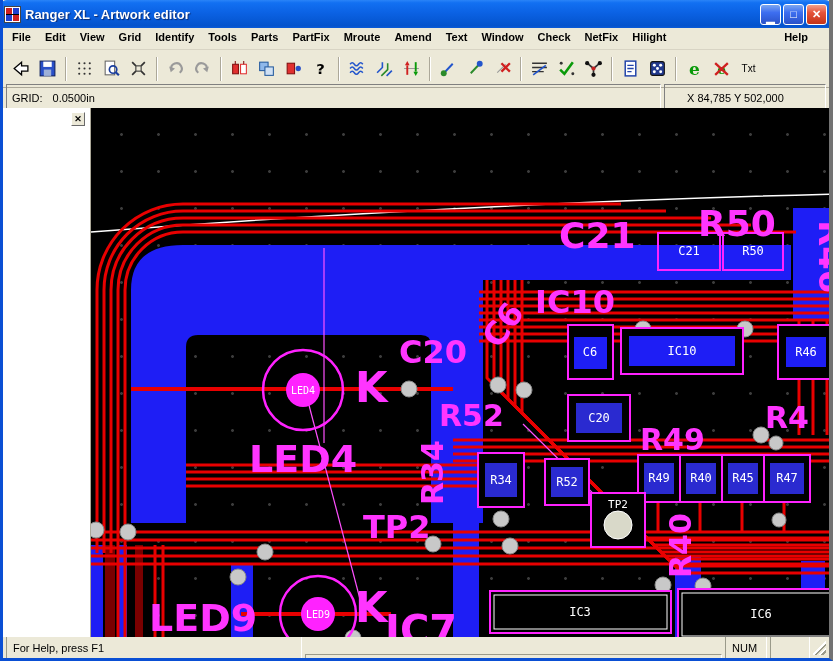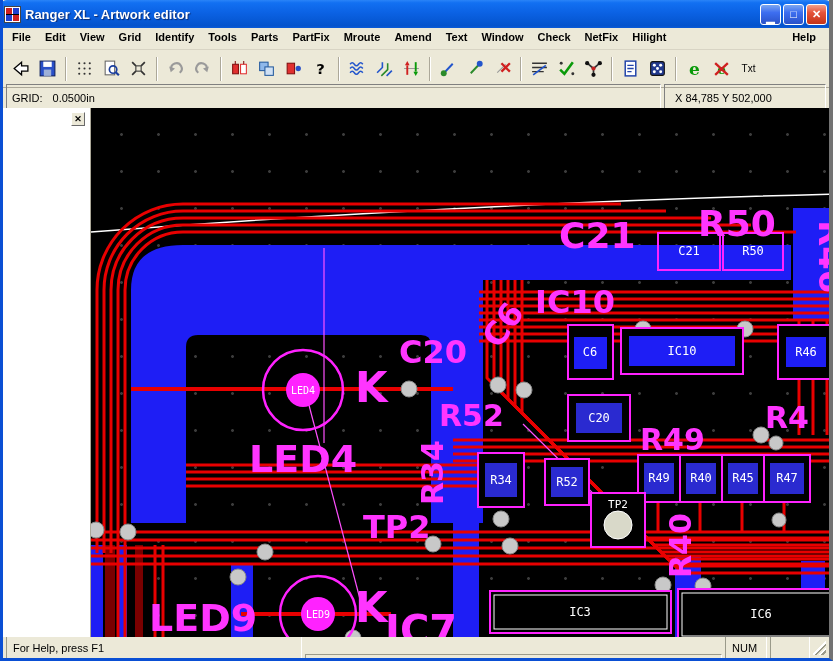--- a/index.html
+++ b/index.html
@@ -19,37 +19,37 @@
   .winbtn { width:21px; height:21px; border:1px solid #fff; border-radius:3px; color:#fff; font-size:11px;
             font-weight:bold; display:flex; align-items:center; justify-content:center; cursor:default;
             background:linear-gradient(180deg,#7ba6f0 0%,#3d6ef0 40%,#2a52c8 100%); }
   .winbtn.close { background:linear-gradient(180deg,#f3a08a 0%,#e5533a 40%,#c43318 100%); }
   .winbtn.min span { transform:translateY(3px); }
 
   
   .menubar { height:22px; flex:0 0 22px; display:flex; align-items:flex-start; background:#ECE9D8;
              font-size:11px; color:#000; padding:0 2px; border-bottom:1px solid #d8d4c4;font-weight:bold; }
   .menu-item { padding:3px 7px; cursor:default; }
-  .menu-item.help { margin-left:auto; margin-right:4px; }
+  .menu-item.help { margin-left:auto; margin-right:12px; }
 
   
   .toolbar { height:38px; flex:0 0 38px; display:flex; align-items:center; background:#ECE9D8;
              padding:0 4px; border-bottom:1px solid #aca899; }
   .tbtn { width:27px; height:27px; display:flex; align-items:center; justify-content:center;
           border:1px solid #ECE9D8; border-radius:2px; background:#ECE9D8; cursor:default; }
   .tsep { width:2px; height:24px; margin:0 4px; border-left:1px solid #aca899; border-right:1px solid #fff; }
   .glyph-e { color:#0a9a0a; font-weight:bold; font-size:17px; font-family:"DejaVu Serif", serif; }
   .glyph-txt { color:#000; font-weight:normal; font-size:10px; }
 
   
   .gridbar { height:20px; flex:0 0 20px; display:flex; align-items:center; background:#ECE9D8;
              font-size:11px; gap:3px; padding:1px 3px; }
   .grid-left { flex:1; height:28px; display:flex; align-items:center; padding:0 5px;
                border:1px solid; border-color:#808080 #fff #fff #808080; }
-  .grid-coords { flex:0 0 162px; height:28px; display:flex; align-items:center; padding:0 10px;
+  .grid-coords { flex:0 0 162px; height:28px; display:flex; align-items:center; padding:0 22px;
                  border:1px solid; border-color:#808080 #fff #fff #808080; }
   .grid-label { margin-right:10px; }
 
   
   .workarea { flex:1; display:flex; min-height:0; background:#000; }
   .left-panel { flex:0 0 88px; background:#fff; border-right:1px solid #aca899; position:relative; }
   .panel-close { position:absolute; top:4px; right:5px; width:14px; height:14px; background:#ECE9D8;
                  border:1px solid; border-color:#fff #6a6a6a #6a6a6a #fff; font-size:9px; font-weight:bold;
                  display:flex; align-items:center; justify-content:center; color:#000; cursor:default; }
   .canvas { flex:1; position:relative; background-color:#000;

